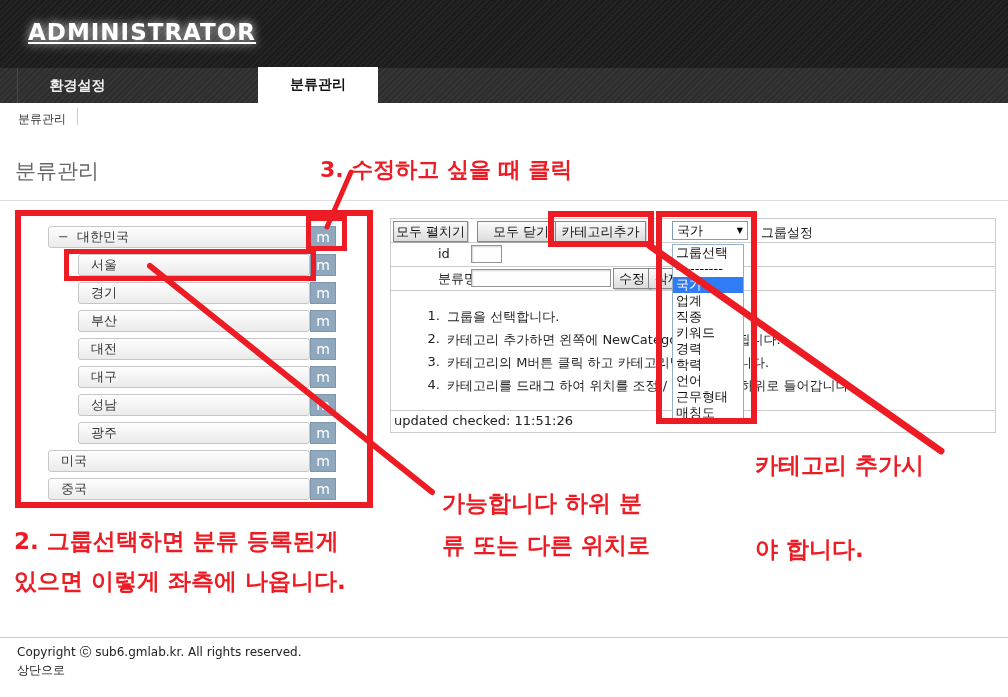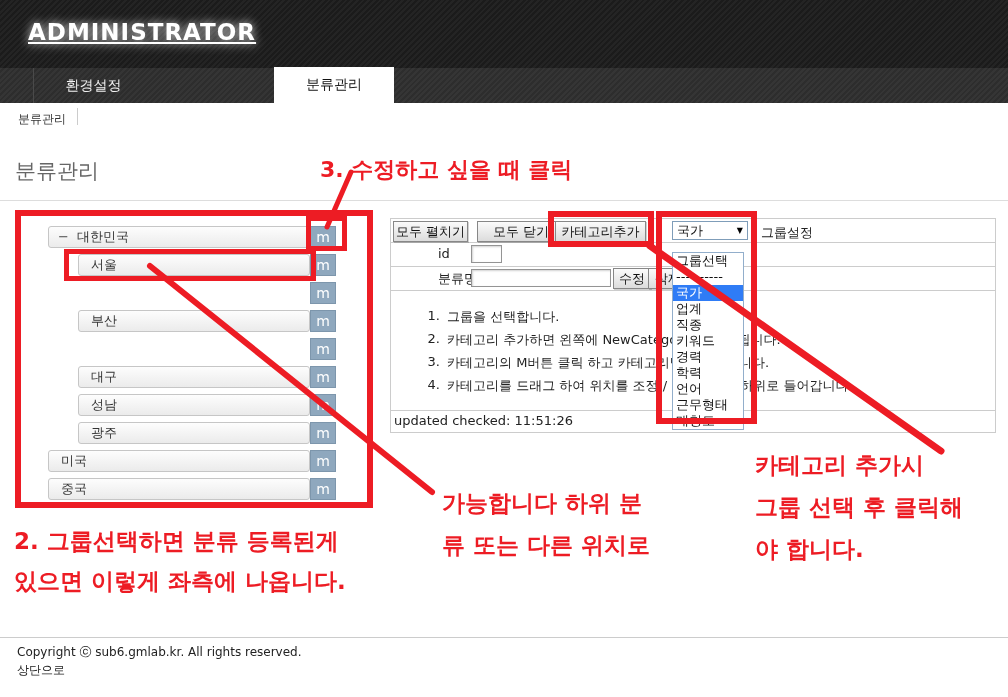--- a/index.html
+++ b/index.html
@@ -10,21 +10,21 @@
   
   .header { position:absolute; left:0; top:0; width:1008px; height:68px; background:#1b1b1b; }
   .header .texture, .tabbar .texture { position:absolute; inset:0;
     background:repeating-linear-gradient(135deg, rgba(255,255,255,.04) 0 2px, transparent 2px 4px); }
   .admin-title { position:absolute; left:28px; top:19px; font-size:23px; font-weight:bold; color:#fff;
     letter-spacing:1px; text-shadow:0 0 10px rgba(255,255,255,.85);text-decoration:underline; }
 
   
   .tabbar { position:absolute; left:0; top:68px; width:1008px; height:35px; background:#2d2d2d; }
   .tab { position:absolute; top:0; height:35px; display:flex; align-items:center; justify-content:center;
-    font-size:14px; font-weight:normal; color:#f0f0f0; border-left:1px solid #4a4a4a; cursor:pointer;margin-left:16px; }
+    font-size:14px; font-weight:bold; color:#f0f0f0; border-left:1px solid #4a4a4a; cursor:pointer; }
   .tab.active { background:#fff; color:#111; border-left:none; height:36px; }
 
   
   .breadcrumb { position:absolute; left:18px; top:111px; font-size:12px; color:#333; }
   .crumb-divider { position:absolute; left:77px; top:108px; height:17px; border-left:1px solid #ccc; }
   .page-title { position:absolute; left:15px; top:157px; font-size:21px; color:#666; }
   .hr1 { position:absolute; left:0; top:200px; width:1008px; border-top:1px solid #ddd; }
 
   
   .tnode { position:absolute; height:22px; background:linear-gradient(#fdfdfd,#ebebeb);
@@ -50,21 +50,21 @@
   .instr { position:absolute; left:424px; font-size:13px; color:#222; white-space:nowrap; display:flex; }
   .instr .num { width:16px; text-align:right; margin-right:7px; }
   .status { position:absolute; left:394px; top:413px; font-size:13px; color:#222; }
   .gset { position:absolute; left:761px; top:224px; font-size:13px; color:#222; }
 
   
   .gselect { position:absolute; left:672px; top:221px; width:76px; height:19px; background:#fff;
     border:1px solid #7f9db9; font-size:13px; color:#111; display:flex; align-items:center;
     padding-left:4px; cursor:pointer; z-index:6; }
   .gselect .arrow { margin-left:auto; margin-right:4px; font-size:8px; color:#000; }
-  .glist { position:absolute; left:672px; top:252px; width:72px; background:#fff;
+  .glist { position:absolute; left:672px; top:244px; width:72px; background:#fff;
     border:1px solid #92aecb; z-index:5; }
   .opt { height:16px; line-height:16px; font-size:13px; color:#111; padding-left:3px;
     white-space:nowrap; overflow:hidden; cursor:pointer; }
   .opt.selected { background:#2f7cf6; color:#fff; }
 
   
   .rrect { position:absolute; border:6px solid #ed1c24; z-index:20; pointer-events:none; }
   .rrect.thin { border-width:5px; }
   .rtext { position:absolute; color:#ed1c24; font-weight:bold; z-index:21; white-space:nowrap; }
   .anno-svg { position:absolute; left:0; top:0; width:1008px; height:697px; z-index:19; pointer-events:none; }
@@ -100,27 +100,33 @@
     <span class="toggle">−</span>
     <span>대한민국</span>
   </div>
   <div class="mbtn" style="top:226px">m</div>
 
   <div class="tnode child" style="top:254px">
     <span>서울</span>
   </div>
   <div class="mbtn" style="top:254px">m</div>
 
+  <div class="tnode child" style="top:282px">
+    <span>경기</span>
+  </div>
   <div class="mbtn" style="top:282px">m</div>
 
   <div class="tnode child" style="top:310px">
     <span>부산</span>
   </div>
   <div class="mbtn" style="top:310px">m</div>
 
+  <div class="tnode child" style="top:338px">
+    <span>대전</span>
+  </div>
   <div class="mbtn" style="top:338px">m</div>
 
   <div class="tnode child" style="top:366px">
     <span>대구</span>
   </div>
   <div class="mbtn" style="top:366px">m</div>
 
   <div class="tnode child" style="top:394px">
     <span>성남</span>
   </div>
@@ -207,20 +213,19 @@
   <div class="rrect thin" style="left:64px;top:249px;width:252px;height:32px"></div>
   <div class="rrect" style="left:548px;top:211px;width:106px;height:36px"></div>
   <div class="rrect" style="left:656px;top:211px;width:101px;height:213px"></div>
 
   <div class="rtext" style="left:320px;top:155px;font-size:22px">3. 수정하고 싶을 때 클릭</div>
   <div class="rtext" style="left:14px;top:526px;font-size:23px">2. 그룹선택하면 분류 등록된게</div>
   <div class="rtext" style="left:14px;top:566px;font-size:23px">있으면 이렇게 좌측에 나옵니다.</div>
   <div class="rtext" style="left:442px;top:488px;font-size:23px">가능합니다 하위 분</div>
   <div class="rtext" style="left:442px;top:530px;font-size:23px">류 또는 다른 위치로</div>
   <div class="rtext" style="left:755px;top:450px;font-size:23px">카테고리 추가시</div>
-  <div class="rtext" style="left:755px;top:492px;font-size:23px">그룹 선택 후 클릭해</div>
   <div class="rtext" style="left:755px;top:534px;font-size:23px">야 합니다.</div>
 
   <div class="f-hr"></div>
   <div class="copyright">Copyright ⓒ sub6.gmlab.kr. All rights reserved.</div>
   <div class="toplink">상단으로</div>
 
 </div>
 
 </body></html>

